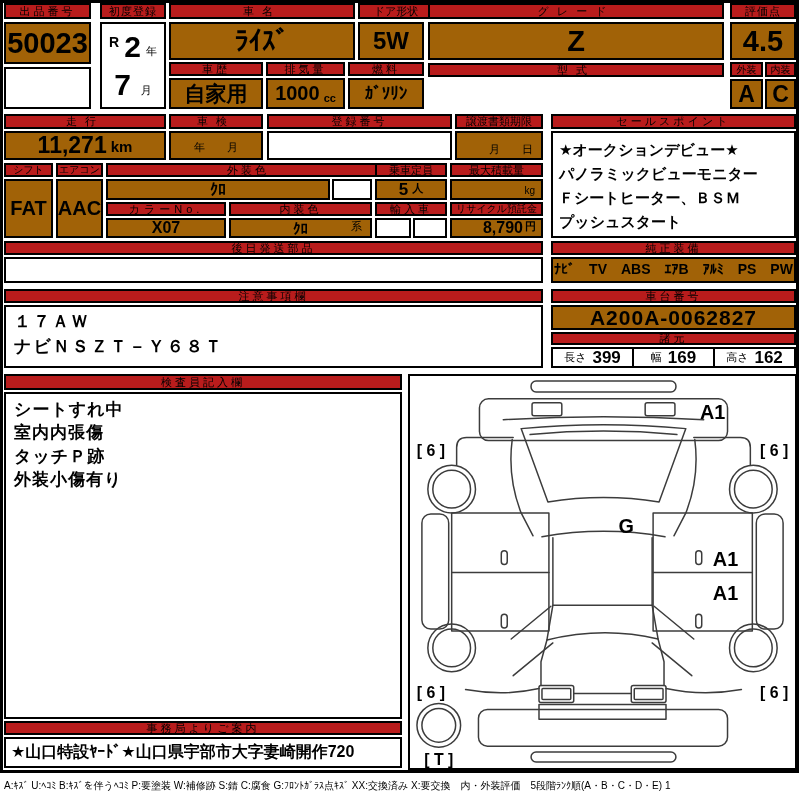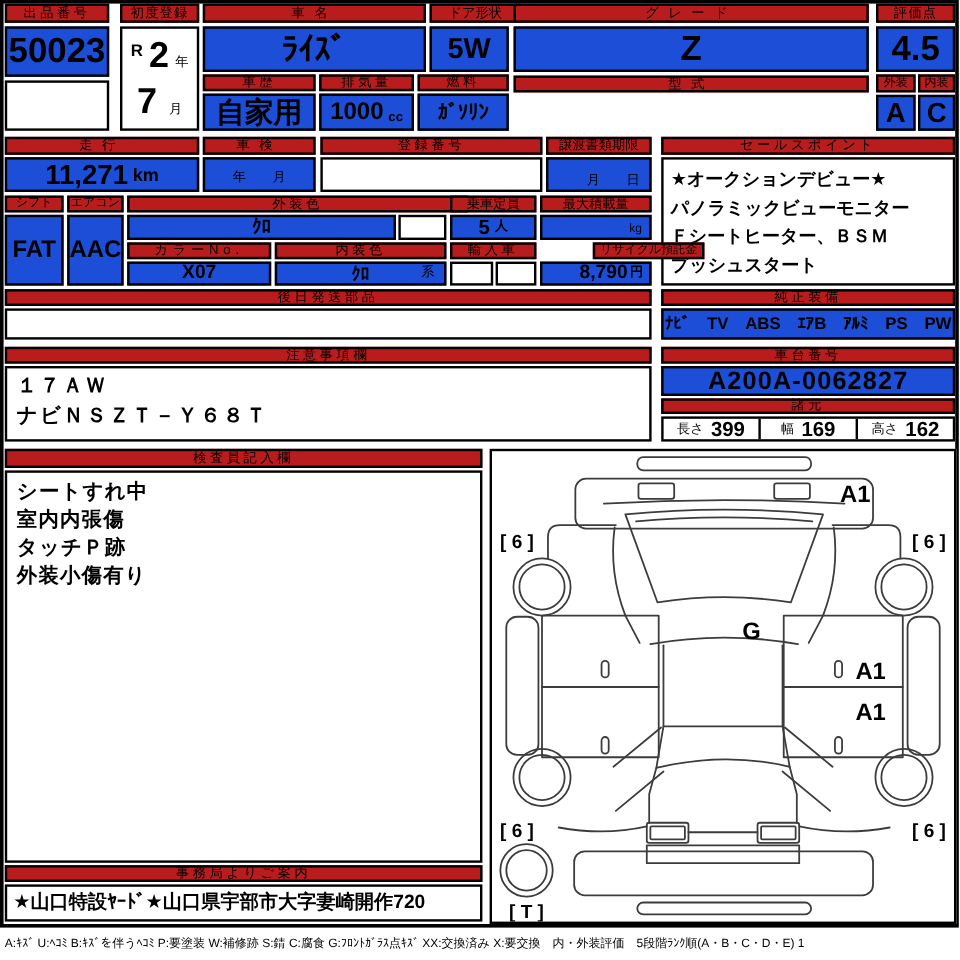--- a/index.html
+++ b/index.html
@@ -6,21 +6,21 @@
   #sheet{position:relative;width:800px;height:800px;background:#fff;overflow:hidden;
          font-family:"Liberation Sans","DejaVu Sans",sans-serif;color:#000;}
   .outer{position:absolute;box-sizing:border-box;border:3px solid #000;background:transparent;}
   .box{position:absolute;box-sizing:border-box;border:2px solid #000;background:#fff;}
   .hdr{position:absolute;box-sizing:border-box;border:2px solid #000;background:#b91c1c;
        display:flex;align-items:center;justify-content:center;font-size:11px;line-height:1;
        letter-spacing:3px;white-space:nowrap;}
   .w{letter-spacing:8px;}
   .t{letter-spacing:1px;}
   .t0{letter-spacing:0;}
-  .val{position:absolute;box-sizing:border-box;border:2px solid #000;background:#1d4ed8;
+  .val{position:absolute;box-sizing:border-box;border:2px solid #000;background:#a16207;
        display:flex;align-items:center;justify-content:center;font-weight:bold;white-space:nowrap;}
   .unit{font-size:11px;font-weight:bold;margin-left:4px;align-self:flex-end;padding-bottom:3px;}
   .lines{font-weight:bold;}
   .lines div{white-space:nowrap;}
   .dims{display:flex;align-items:stretch;}
   .dim{flex:1;display:flex;align-items:center;justify-content:center;gap:6px;}
   .dim .dl{font-size:11px;}
   .dim .dv{font-size:17px;font-weight:bold;}
   .bl{border-left:2px solid #000;}
   .legend{position:absolute;font-size:10px;white-space:nowrap;letter-spacing:0;}
@@ -49,21 +49,21 @@
   </div>
 
   <div class="hdr w" style="left:169px;top:3px;width:186px;height:16px;">車名</div>
   <div class="hdr t0" style="left:358px;top:3px;width:76px;height:16px;">ドア形状</div>
   <div class="val" style="left:169px;top:22px;width:186px;height:38px;font-size:27px;">ﾗｲｽﾞ</div>
   <div class="val" style="left:358px;top:22px;width:66px;height:38px;font-size:24px;">5W</div>
 
   <div class="hdr" style="left:169px;top:62px;width:94px;height:14px;">車歴</div>
   <div class="hdr" style="left:266px;top:62px;width:79px;height:14px;">排気量</div>
   <div class="hdr" style="left:348px;top:62px;width:76px;height:14px;">燃料</div>
-  <div class="val" style="left:169px;top:78px;width:94px;height:31px;font-size:24px;">自家用</div>
+  <div class="val" style="left:169px;top:78px;width:94px;height:31px;font-size:21px;">自家用</div>
   <div class="val" style="left:266px;top:78px;width:79px;height:31px;">
     <span style="font-size:20px;">1000</span>
     <span class="unit">cc</span>
   </div>
   <div class="val" style="left:348px;top:78px;width:76px;height:31px;font-size:17px;">ｶﾞｿﾘﾝ</div>
 
   <div class="hdr w" style="left:428px;top:3px;width:296px;height:16px;">グレード</div>
   <div class="val" style="left:428px;top:22px;width:296px;height:38px;font-size:29px;">Z</div>
   <div class="hdr w" style="left:428px;top:63px;width:296px;height:14px;">型式</div>
 
@@ -106,21 +106,21 @@
   <div class="box" style="left:332px;top:179px;width:40px;height:21px;"></div>
   <div class="val" style="left:375px;top:179px;width:72px;height:21px;">
     <span style="font-size:17px;">5</span>
     <span class="unit" style="padding-bottom:2px;">人</span>
   </div>
   <div class="val" style="left:450px;top:179px;width:93px;height:21px;font-size:10px;font-weight:normal;justify-content:flex-end;align-items:flex-end;padding:0 6px 2px 0;text-align:right;">kg</div>
 
   <div class="hdr t0" style="left:106px;top:202px;width:120px;height:14px;letter-spacing:4px;">カラーNo.</div>
   <div class="hdr" style="left:229px;top:202px;width:143px;height:14px;">内装色</div>
   <div class="hdr" style="left:375px;top:202px;width:72px;height:14px;">輸入車</div>
-  <div class="hdr t0" style="left:450px;top:202px;width:93px;height:14px;font-size:10px;margin-left:44px;">リサイクル預託金</div>
+  <div class="hdr t0" style="left:450px;top:202px;width:93px;height:14px;font-size:10px;">リサイクル預託金</div>
   <div class="val" style="left:106px;top:218px;width:120px;height:20px;font-size:16px;">X07</div>
   <div class="val" style="left:229px;top:218px;width:143px;height:20px;">
     <span style="font-size:15px;">ｸﾛ</span>
     <span style="position:absolute;right:8px;bottom:2px;font-size:11px;font-weight:normal;">系</span>
   </div>
   <div class="box" style="left:375px;top:218px;width:36px;height:20px;"></div>
   <div class="box" style="left:413px;top:218px;width:34px;height:20px;"></div>
   <div class="val" style="left:450px;top:218px;width:93px;height:20px;justify-content:flex-end;padding-right:5px;">
     <span style="font-size:16px;">8,790</span>
     <span class="unit" style="padding-bottom:2px;margin-left:2px;">円</span>

